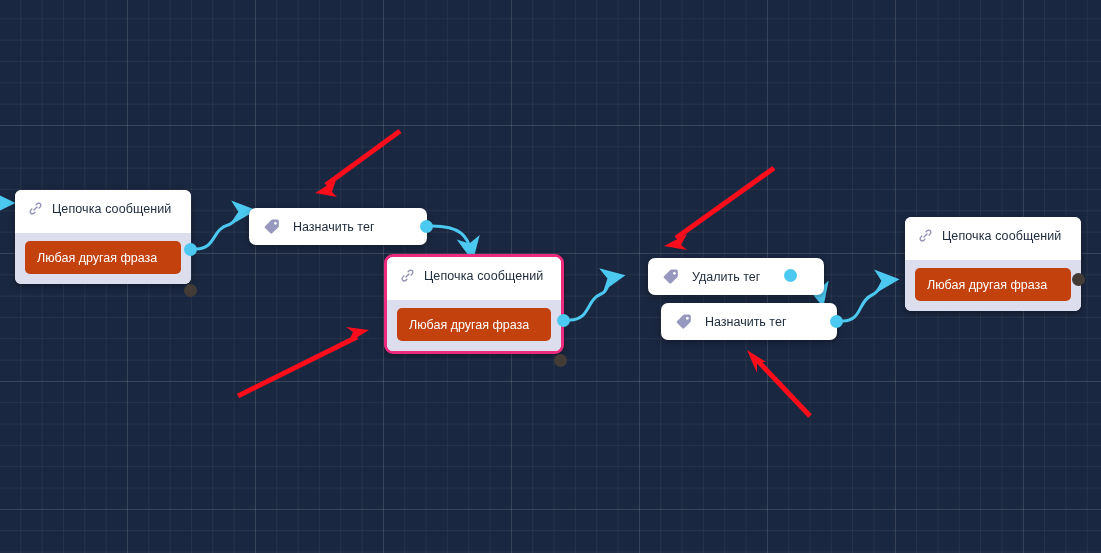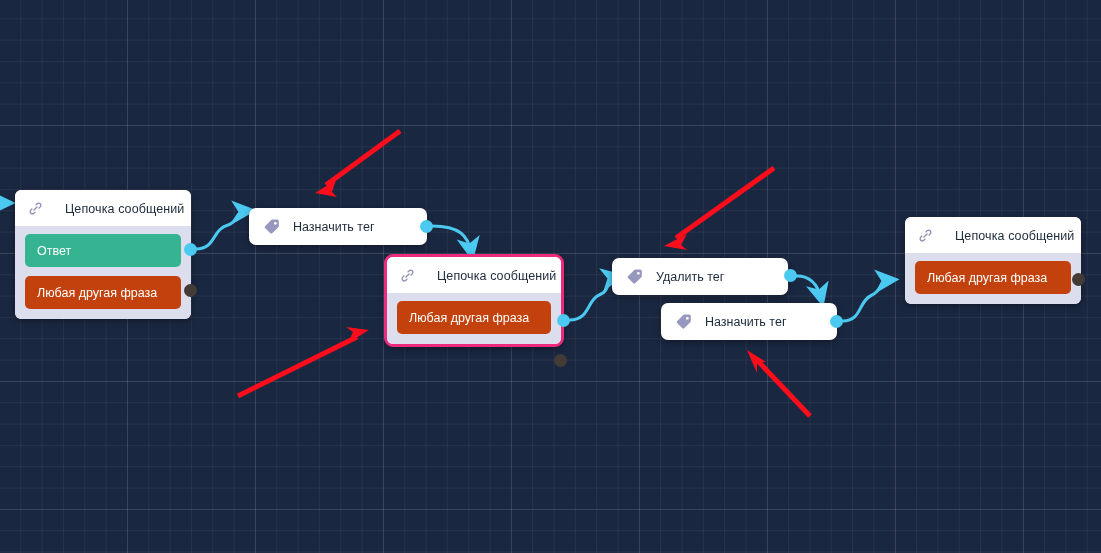--- a/index.html
+++ b/index.html
@@ -53,22 +53,22 @@
   .node.selected {
     border: 3px solid #ec2a7e;
     border-radius: 9px;
     padding: 0;
     background: #ffffff;
   }
 
   .node-header {
     display: flex;
     align-items: center;
-    gap: 22px;
-    padding: 11px 13px 10px 13px;
+    gap: 9px;
+    padding: 11px 13px 17px 13px;
     background: #ffffff;
     border-radius: 6px 6px 0 0;
   }
 
   .node-header .title {
     font-size: 12.5px;
     color: #1d2a3a;
     letter-spacing: 0.1px;
     white-space: nowrap;
   }
@@ -189,23 +189,20 @@
       <span class="icon">
         <svg width="15" height="15" viewBox="0 0 24 24" fill="none" stroke="#8e8fb4" stroke-width="2.1" stroke-linecap="round">
           <path d="M9.5 14.5 L14.5 9.5"></path>
           <path d="M12.8 6.2 L14.6 4.4 a3.5 3.5 0 0 1 5 5 L17.8 11.2"></path>
           <path d="M11.2 17.8 L9.4 19.6 a3.5 3.5 0 0 1 -5 -5 L6.2 12.8"></path>
         </svg>
       </span>
       <span class="title">Цепочка сообщений</span>
     </div>
     <div class="node-body">
-      <div class="port green">
-        <span>Ответ</span>
-      </div>
       <div class="port grey">
         <span>Любая другая фраза</span>
       </div>
     </div>
   </div>
   <div class="handle out" style="left:184px; top:243px;"></div>
   <div class="handle dead" style="left:184px; top:284px;"></div>
 
   <div class="node simple" style="left:249px; top:208px; width:178px;">
     <span class="icon">
@@ -234,21 +231,21 @@
     </div>
     <div class="node-body">
       <div class="port grey">
         <span>Любая другая фраза</span>
       </div>
     </div>
   </div>
   <div class="handle out" style="left:557px; top:314px;"></div>
   <div class="handle dead" style="left:554px; top:354px;"></div>
 
-  <div class="node simple" style="left:612px; top:258px; width:176px;">
+  <div class="node simple" style="left:648px; top:258px; width:176px;">
     <span class="icon">
       <svg width="19" height="19" viewBox="0 0 24 24">
         <path d="M2.6 11.6 L10.4 3.8 a2 2 0 0 1 1.4 -0.6 L18 3.2
                  a2 2 0 0 1 2 2 L20 11.4 a2 2 0 0 1 -0.6 1.4
                  L11.6 20.6 a1.6 1.6 0 0 1 -2.3 0 L2.6 13.9
                  a1.6 1.6 0 0 1 0 -2.3 Z" fill="#9699bd"></path>
         <circle cx="15.6" cy="8" r="1.7" fill="#ffffff"></circle>
       </svg>
     </span>
     <span class="title">Удалить тег</span>

